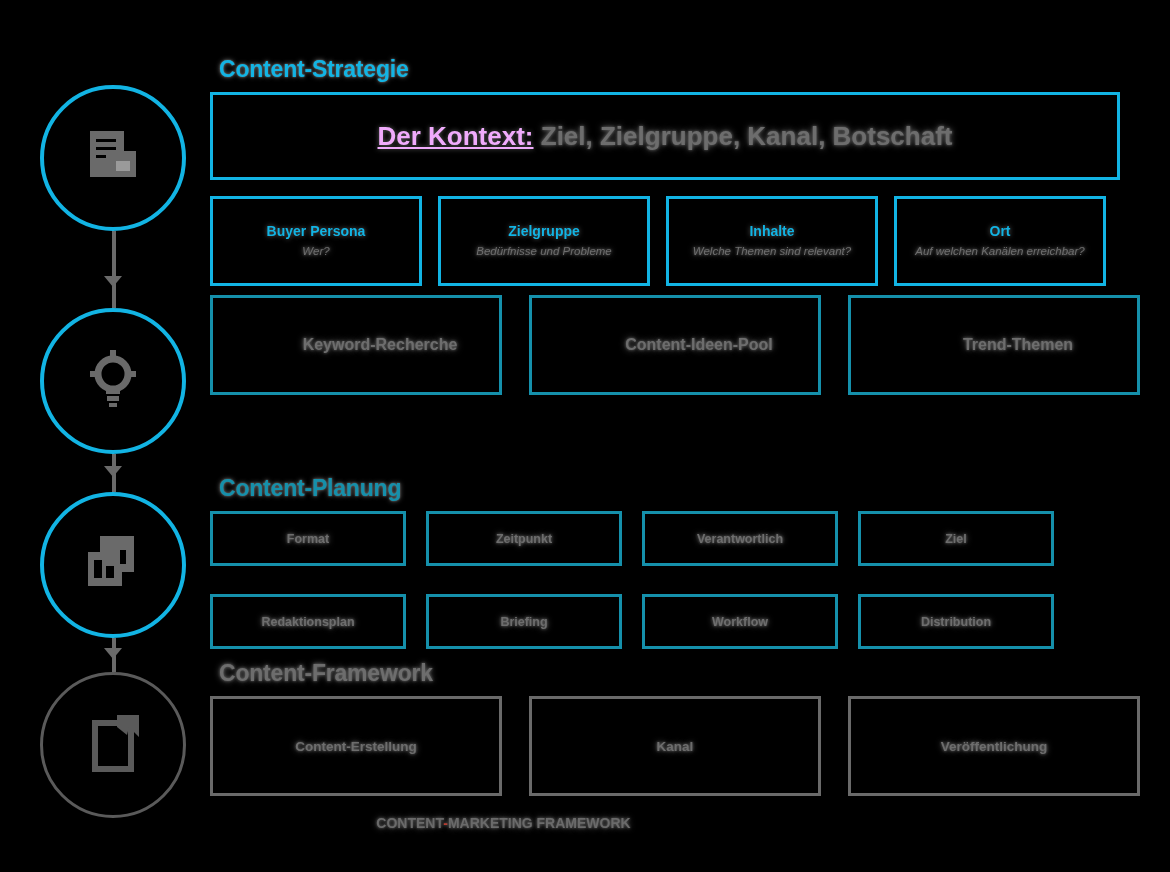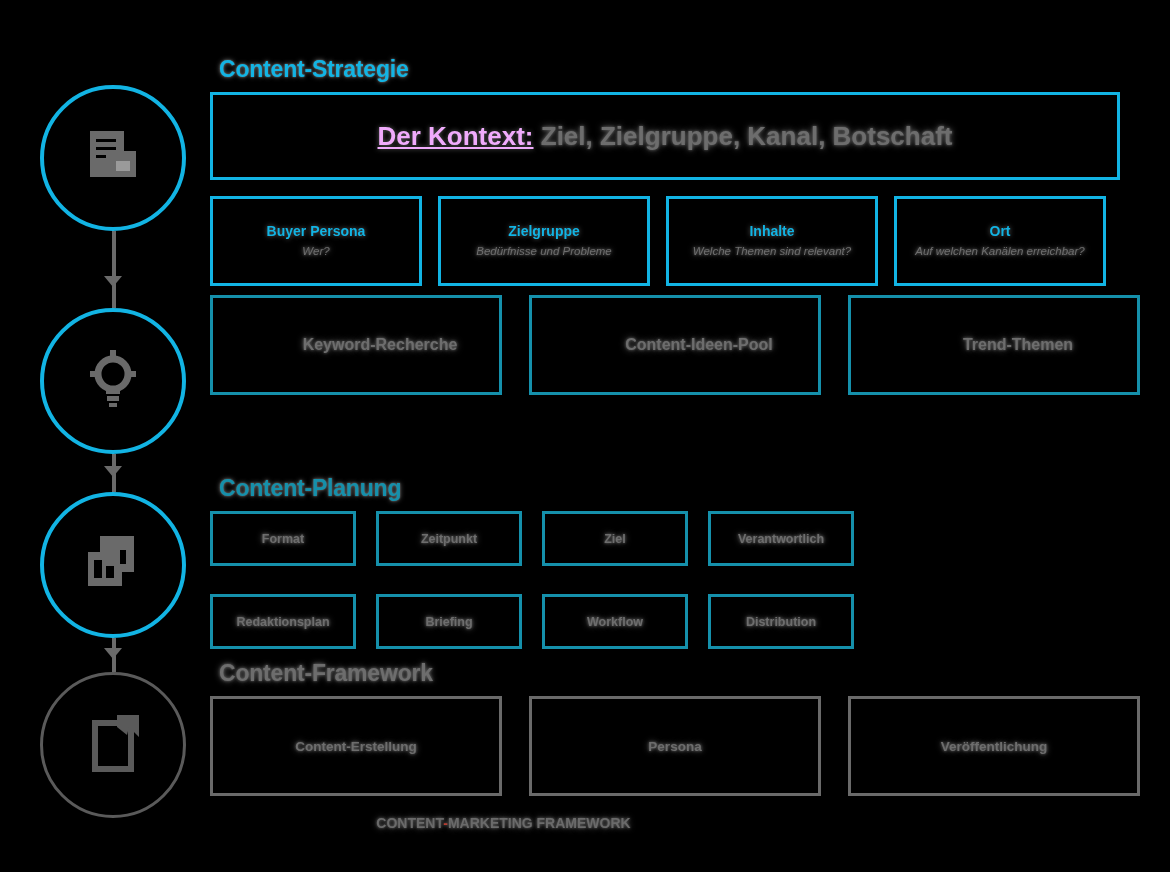--- a/index.html
+++ b/index.html
@@ -68,21 +68,21 @@
   .q-title{font-size:14px;font-weight:bold;color:#12b4e4;
            text-shadow:0 0 5px rgba(110,110,110,.95);margin-bottom:5px;}
   .q-sub{font-size:11.5px;color:#6d6d6d;line-height:1.25;
          text-shadow:0 0 6px rgba(110,110,110,.9),0 0 3px rgba(120,120,120,.8);font-style:italic;}
 
   .i-box{width:292px;height:100px;margin-right:27px;}
   .i-box:last-child{margin-right:0;}
   .i-label{font-size:16px;font-weight:bold;color:#6d6d6d;
            text-shadow:0 0 7px rgba(110,110,110,.9),0 0 3px rgba(125,125,125,.85);padding-left:48px;}
 
-  .p-box{width:146px;height:55px;margin-right:20px;}
+  .p-box{width:196px;height:55px;margin-right:20px;}
   .p-box:last-child{margin-right:0;}
   .p-label{font-size:12.5px;font-weight:bold;color:#6d6d6d;
            text-shadow:0 0 6px rgba(110,110,110,.9),0 0 3px rgba(120,120,120,.85);}
 
   .f-box{width:292px;height:100px;margin-right:27px;}
   .f-box:last-child{margin-right:0;}
   .f-label{font-size:13.5px;font-weight:bold;color:#6d6d6d;
            text-shadow:0 0 6px rgba(110,110,110,.9),0 0 3px rgba(120,120,120,.85);text-align:center;}
 
   .footer{position:absolute;left:0;top:815px;width:1007px;text-align:center;
@@ -204,24 +204,24 @@
     <div class="sec-title t-teal">Content-Planung</div>
 
     <div class="row">
       <div class="box teal p-box">
         <div class="p-label">Format</div>
       </div>
       <div class="box teal p-box">
         <div class="p-label">Zeitpunkt</div>
       </div>
       <div class="box teal p-box">
+        <div class="p-label">Verantwortlich</div>
+      </div>
+      <div class="box teal p-box">
         <div class="p-label">Ziel</div>
-      </div>
-      <div class="box teal p-box">
-        <div class="p-label">Verantwortlich</div>
       </div>
     </div>
 
     <div class="row" style="margin-top:28px;">
       <div class="box teal p-box">
         <div class="p-label">Redaktionsplan</div>
       </div>
       <div class="box teal p-box">
         <div class="p-label">Briefing</div>
       </div>
@@ -235,21 +235,21 @@
   </div>
 
   <div class="section" style="top:660px;">
     <div class="sec-title t-gray">Content-Framework</div>
 
     <div class="row">
       <div class="box gray f-box">
         <div class="f-label">Content-Erstellung</div>
       </div>
       <div class="box gray f-box">
-        <div class="f-label">Persona</div>
+        <div class="f-label">Kanal</div>
       </div>
       <div class="box gray f-box">
         <div class="f-label">Veröffentlichung</div>
       </div>
     </div>
   </div>
 
   <div class="footer">
     <span>CONTENT</span><span class="mark">-</span><span>MARKETING FRAMEWORK</span>
   </div>

